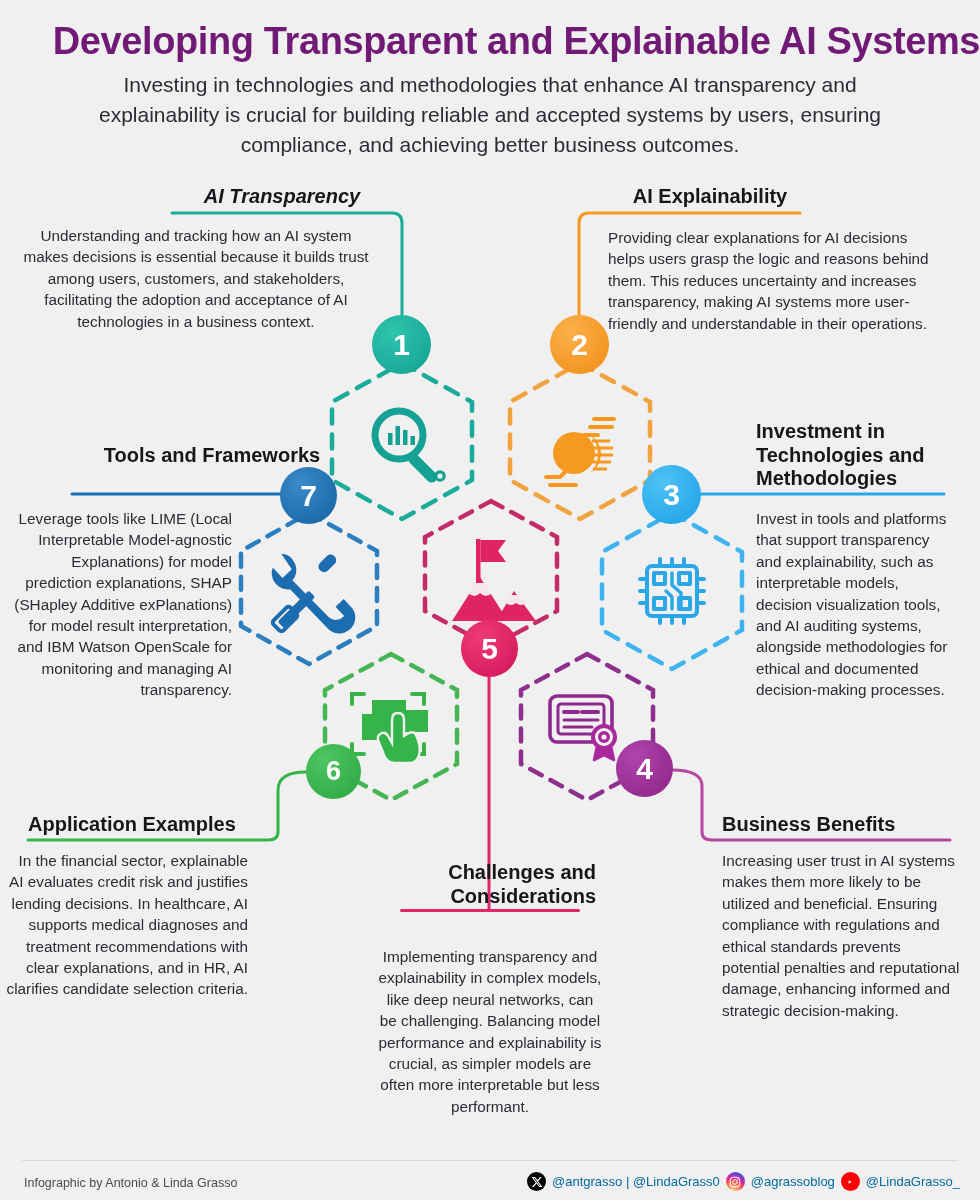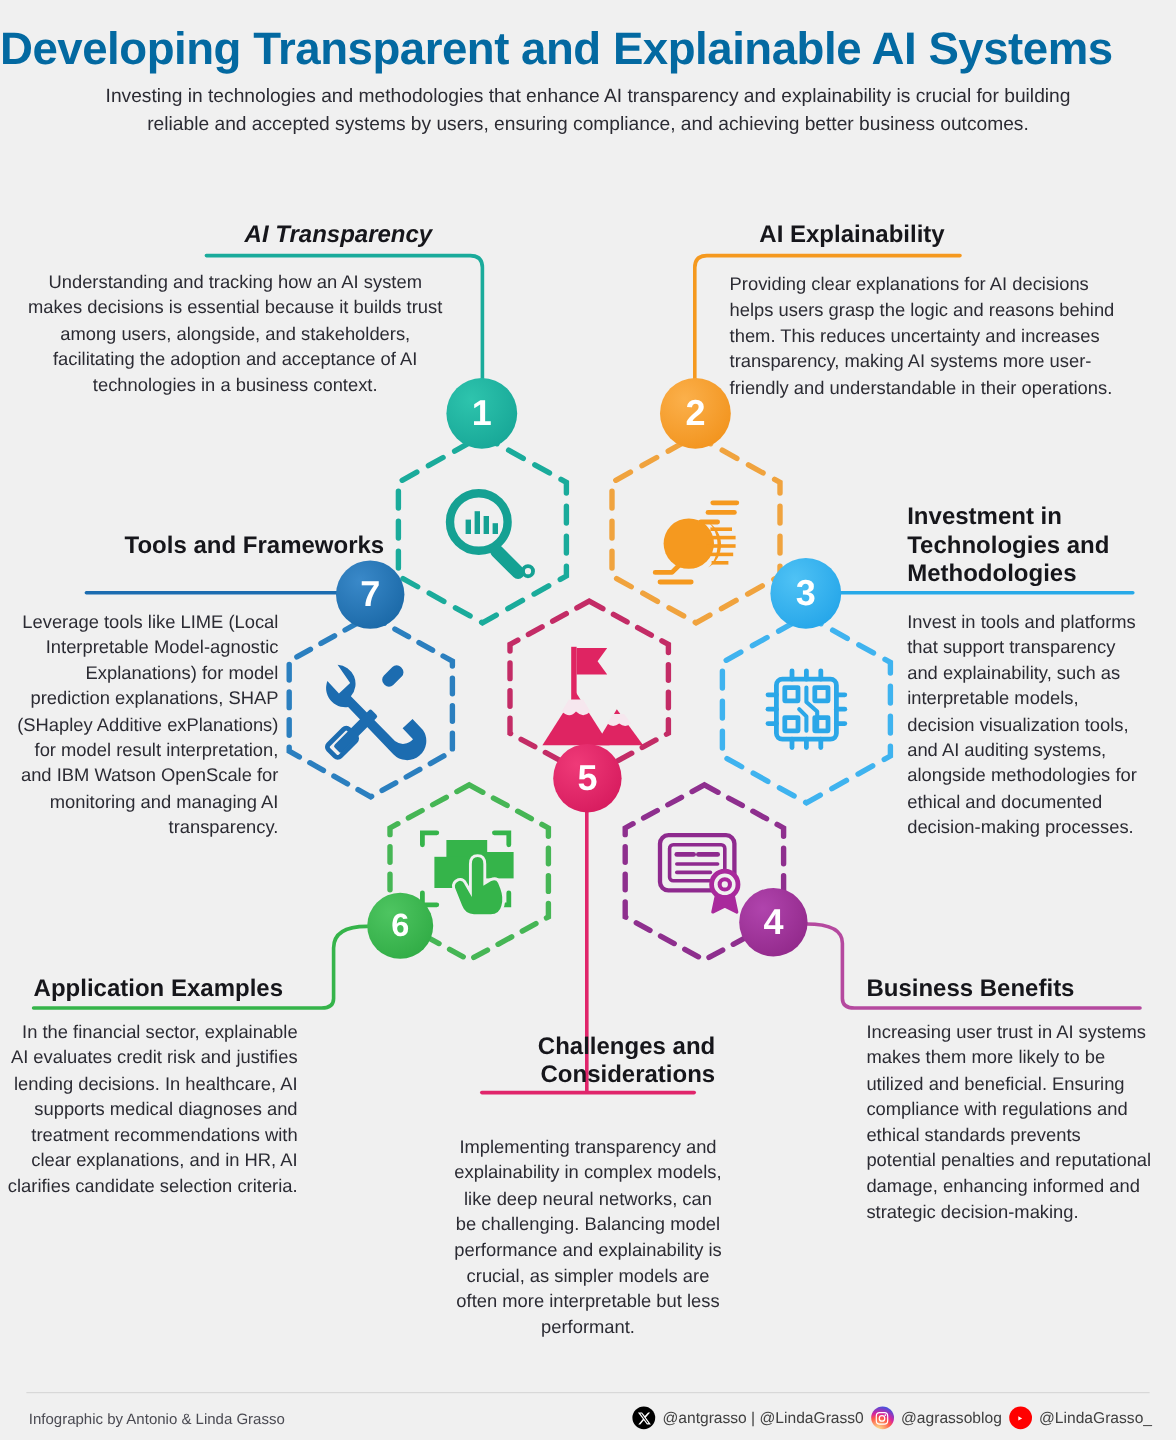--- a/index.html
+++ b/index.html
@@ -9,27 +9,27 @@
     font-family:"Liberation Sans", sans-serif;
     color:#2b2b33;
     position:relative;
     overflow:hidden;
   }
   .canvas { position:relative; width:980px; height:1200px; }
 
   
   .title {
     position:absolute; top:20px; left:0; width:980px;
-    text-align:left;
+    text-align:right;
     font-size:38px; font-weight:bold; letter-spacing:-0.4px;
-    color:#0369a1;
+    color:#701a75;
   }
   .subtitle {
     position:absolute; top:70px; left:62px; width:856px;
-    text-align:center; font-size:16px; line-height:1.42;
+    text-align:center; font-size:21px; line-height:1.42;
     color:#2b2b33;
   }
 
   
   .sec-head { position:absolute; font-size:20px; font-weight:bold; color:#16161b; line-height:1.18; }
   .rule { position:absolute; height:3px; border-radius:2px; }
 
   
   .para { position:absolute; font-size:15.3px; line-height:1.4; color:#2b2b33; }
 
@@ -45,21 +45,21 @@
     position:absolute; border-radius:50%;
     display:flex; align-items:center; justify-content:center;
     color:#fff; font-weight:bold; font-size:30px;
     line-height:1; z-index:6;
   }
   .badge.sm { font-size:27px; }
 
   
   .footer-line { position:absolute; left:22px; top:1160px; width:936px; height:1px; background:#d8d8d8; }
   .credit { position:absolute; left:24px; top:1176px; font-size:12.5px; color:#4a4a52; }
-  .social { position:absolute; right:20px; top:1172px; display:flex; align-items:center; gap:6px; font-size:13px; color:#404040; }
+  .social { position:absolute; right:20px; top:1172px; display:flex; align-items:center; gap:6px; font-size:13px; color:#0369a1; }
   .sico { width:19px; height:19px; border-radius:50%; display:inline-flex; align-items:center; justify-content:center; flex:0 0 auto; }
   .sico.x { background:#000; }
   .sico.ig { background:radial-gradient(circle at 30% 107%, #fdf497 0%, #fd5949 45%, #d6249f 60%, #285AEB 90%); }
   .sico.yt { background:#ff0000; }
   .sico svg { display:block; }
   .handle { white-space:nowrap; }
 </style>
 </head>
 <body>
 
@@ -228,21 +228,21 @@
           <rect x="10" y="60" width="14" height="24" rx="3" transform="rotate(45 17 72)" fill="none" stroke="#1c6cb0" stroke-width="4"></rect>
         </g>
       </g>
     </svg>
   </div>
   <div class="badge" style="left:280px; top:467px; width:57px; height:57px; background:radial-gradient(circle at 35% 30%, #3a89c9, #13619f);">
     <span>7</span>
   </div>
 
   <div class="sec-head" style="left:172px; top:185px; width:220px; text-align:center;font-style:italic;">AI Transparency</div>
-  <div class="para" style="left:16px; top:225px; width:360px; text-align:center;">Understanding and tracking how an AI system makes decisions is essential because it builds trust among users, alongside, and stakeholders, facilitating the adoption and acceptance of AI technologies in a business context.</div>
+  <div class="para" style="left:16px; top:225px; width:360px; text-align:center;">Understanding and tracking how an AI system makes decisions is essential because it builds trust among users, customers, and stakeholders, facilitating the adoption and acceptance of AI technologies in a business context.</div>
 
   <div class="sec-head" style="left:600px; top:185px; width:220px; text-align:center;">AI Explainability</div>
   <div class="para" style="left:608px; top:227px; width:340px; text-align:left;">Providing clear explanations for AI decisions helps users grasp the logic and reasons behind them. This reduces uncertainty and increases transparency, making AI systems more user-friendly and understandable in their operations.</div>
 
   <div class="sec-head" style="left:70px; top:444px; width:222px; text-align:center;margin-left:31px;">Tools and Frameworks</div>
   <div class="para" style="left:10px; top:508px; width:222px; text-align:right;">Leverage tools like LIME (Local Interpretable Model-agnostic Explanations) for model prediction explanations, SHAP (SHapley Additive exPlanations) for model result interpretation, and IBM Watson OpenScale for monitoring and managing AI transparency.</div>
 
   <div class="sec-head" style="left:756px; top:420px; width:206px; text-align:left;">Investment in Technologies and Methodologies</div>
   <div class="para" style="left:756px; top:508px; width:200px; text-align:left;">Invest in tools and platforms that support transparency and explainability, such as interpretable models, decision visualization tools, and AI auditing systems, alongside methodologies for ethical and documented decision-making processes.</div>
 

